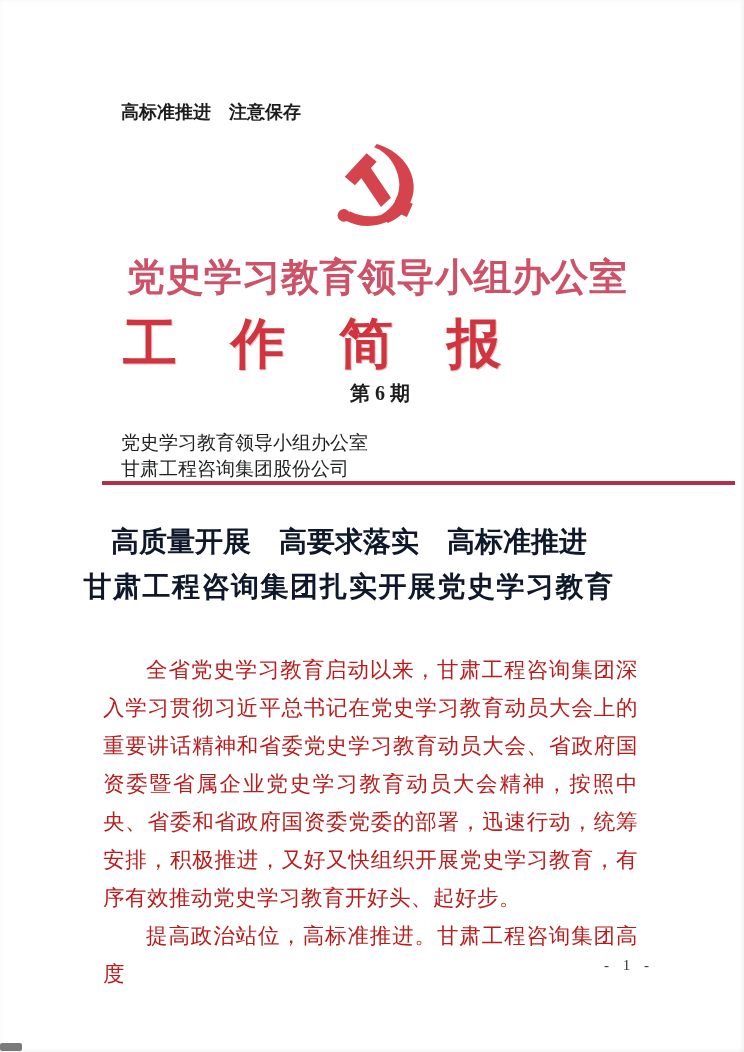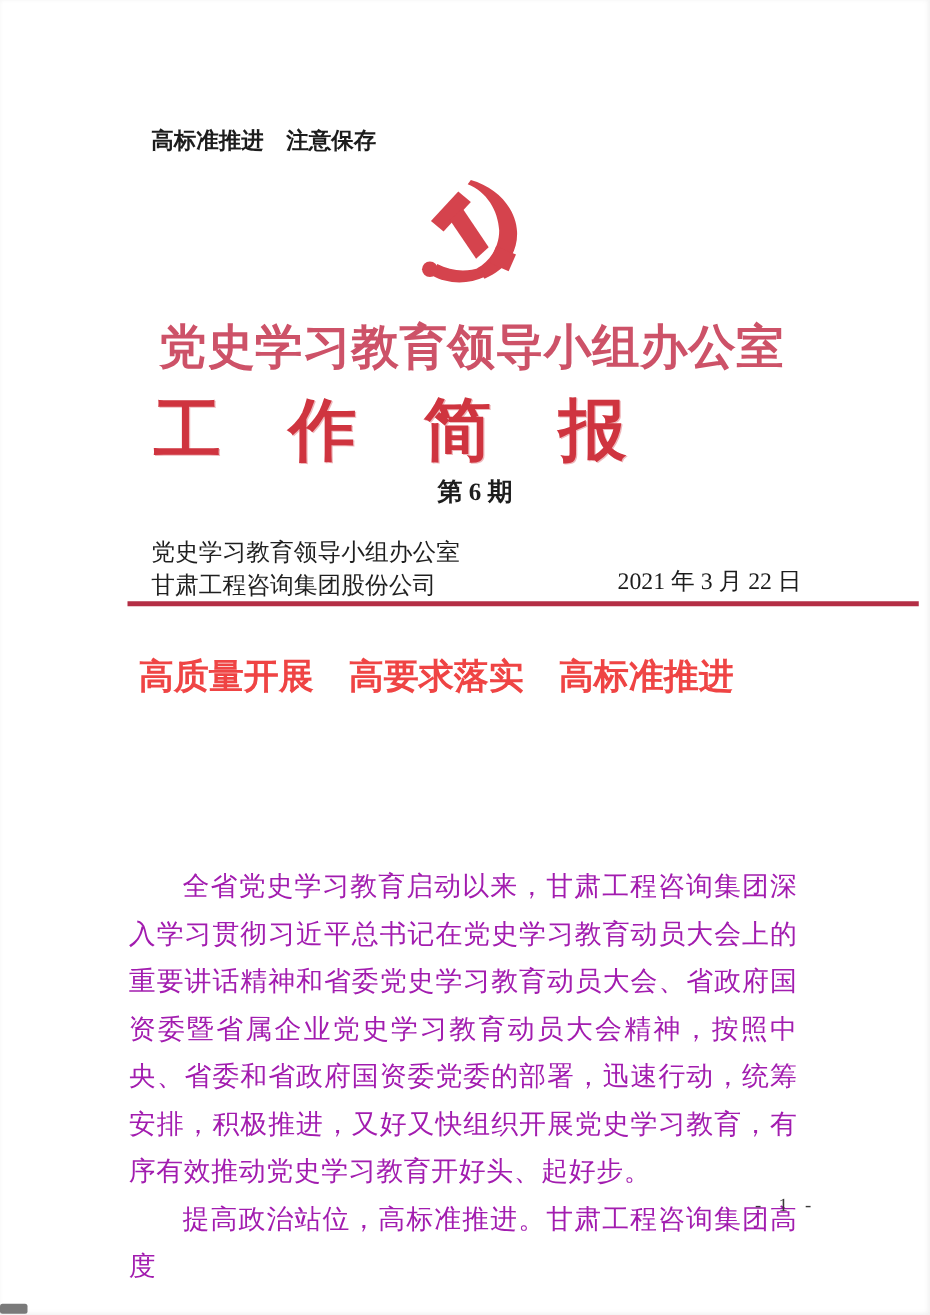--- a/index.html
+++ b/index.html
@@ -40,28 +40,28 @@
   }
   .pub-block { position:absolute; left:121px; top:430px; }
   .pub-line { font-size:19px; line-height:26px; color:#1f1f1f; white-space:nowrap; }
   .pub-date {
     position:absolute; left:494px; top:452px;
     font-size:19px; color:#1c1c1c; white-space:nowrap;
   }
   .red-rule { position:absolute; left:102px; top:481px; width:633px; height:4px; background:#b42e45; }
   .headline {
     position:absolute; left:0; top:519px; width:698px;
-    text-align:center; font-weight:bold; color:#ef4444;
+    text-align:center; font-weight:bold; color:#0f172a;
     font-size:28px; line-height:45px;
   }
   .headline .h2line { letter-spacing:1.5px; }
   .body-text {
     position:absolute; left:103px; top:651px; width:535px;
-    font-size:21.5px; line-height:38px; color:#a21caf;
-    text-align:justify; letter-spacing:0.5px;margin-top:39px;
+    font-size:21.5px; line-height:38px; color:#b91c1c;
+    text-align:justify; letter-spacing:0.5px;
   }
   .body-text p { text-indent:2em; margin:0; }
   .page-number {
     position:absolute; top:957px; left:604px;
     font-size:15px; letter-spacing:5px; color:#3a3a3a; white-space:pre;
   }
   .corner-smudge {
     position:absolute; left:0; top:1043px; width:22px; height:8px;
     background:#4d4d4d; border-radius:2px; opacity:.75;
   }
@@ -93,26 +93,26 @@
 
   <div class="masthead-script">工　作　简　报</div>
 
   <div class="issue">第 6 期</div>
 
   <div class="pub-block">
     <div class="pub-line">党史学习教育领导小组办公室</div>
     <div class="pub-line">甘肃工程咨询集团股份公司</div>
   </div>
 
-  <div class="pub-date">2021 年 3 月 22 日</div>
 
   <div class="red-rule"></div>
 
   <div class="headline">
     <div class="h1line">高质量开展　高要求落实　高标准推进</div>
+    <div class="h2line">甘肃工程咨询集团扎实开展党史学习教育</div>
   </div>
 
   <div class="body-text">
     <p>全省党史学习教育启动以来，甘肃工程咨询集团深入学习贯彻习近平总书记在党史学习教育动员大会上的重要讲话精神和省委党史学习教育动员大会、省政府国资委暨省属企业党史学习教育动员大会精神，按照中央、省委和省政府国资委党委的部署，迅速行动，统筹安排，积极推进，又好又快组织开展党史学习教育，有序有效推动党史学习教育开好头、起好步。</p>
     <p>提高政治站位，高标准推进。甘肃工程咨询集团高度</p>
   </div>
 
   <div class="page-number">- 1 -</div>
 
   <div class="corner-smudge"></div>

